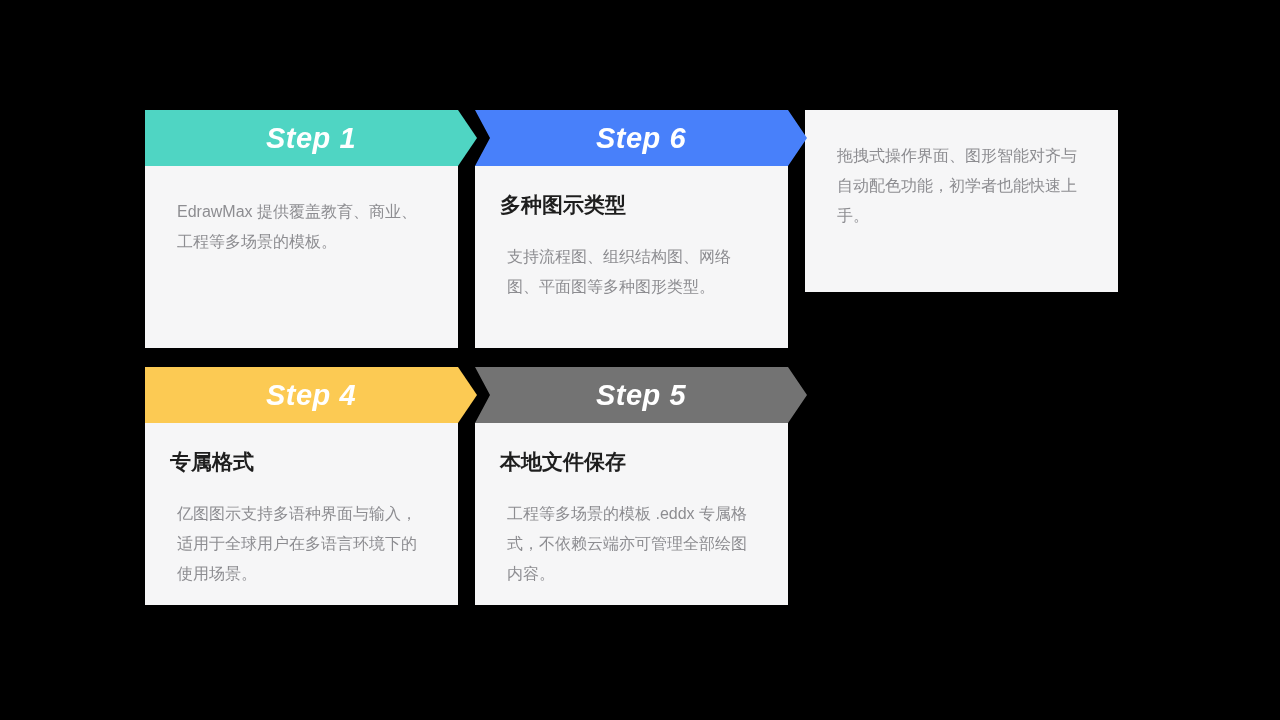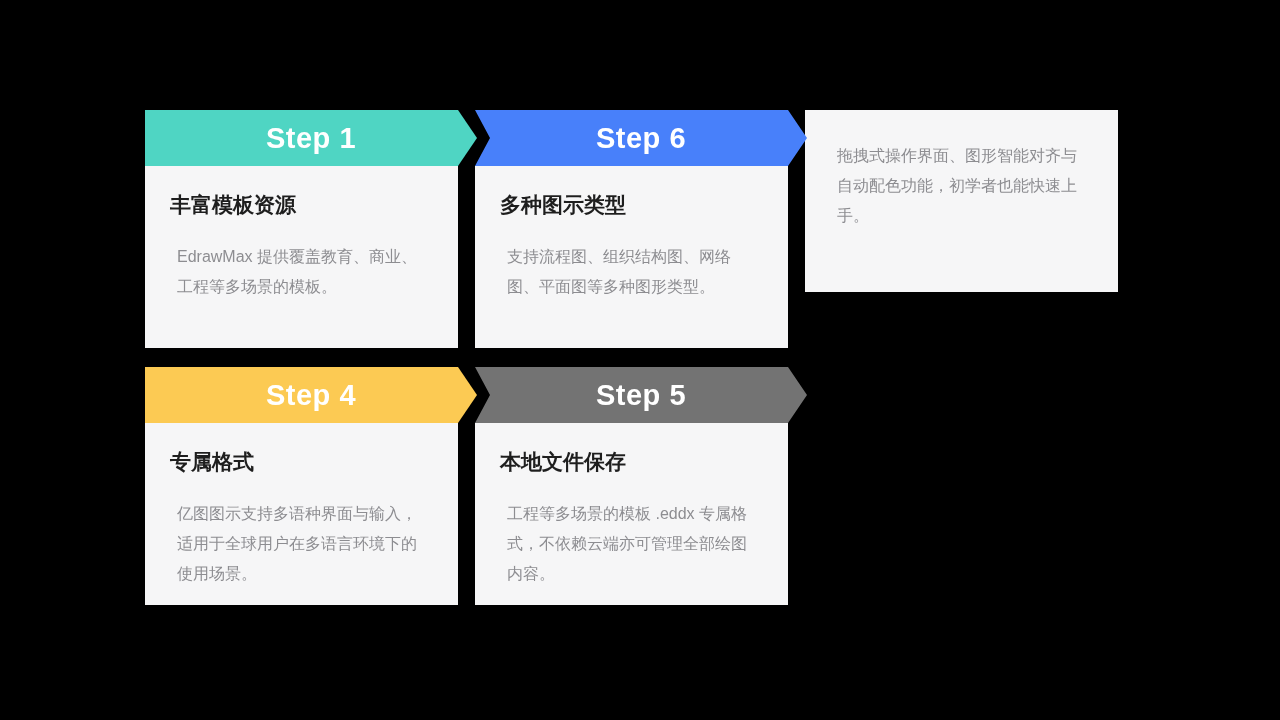--- a/index.html
+++ b/index.html
@@ -28,20 +28,21 @@
     width: 332px;
     height: 56px;
     display: flex;
     align-items: center;
     justify-content: center;
     color: #ffffff;
     font-size: 29px;
     font-weight: 700;
     letter-spacing: 0.5px;
     line-height: 56px;
+    font-style: italic;
   }
   .banner.flat-left {
     clip-path: polygon(0 0, 313px 0, 332px 50%, 313px 100%, 0 100%);
   }
   .banner.notched-left {
     clip-path: polygon(0 0, 313px 0, 332px 50%, 313px 100%, 0 100%, 15px 50%);
   }
   .card {
     box-sizing: border-box;
     width: 313px;
@@ -68,21 +69,20 @@
 
 <div class="canvas">
 
   <div class="row row-1">
 
     <div class="step">
       <div class="banner flat-left" style="background: rgb(79, 213, 195);">
         <span>Step 1</span>
       </div>
       <div class="card">
-        <h3 class="card-title">丰富模板资源</h3>
         <p class="card-body">EdrawMax 提供覆盖教育、商业、工程等多场景的模板。</p>
       </div>
     </div>
 
     <div class="step">
       <div class="banner notched-left" style="background: rgb(72, 128, 250);">
         <span>Step 6</span>
       </div>
       <div class="card">
         <h3 class="card-title">多种图示类型</h3>

